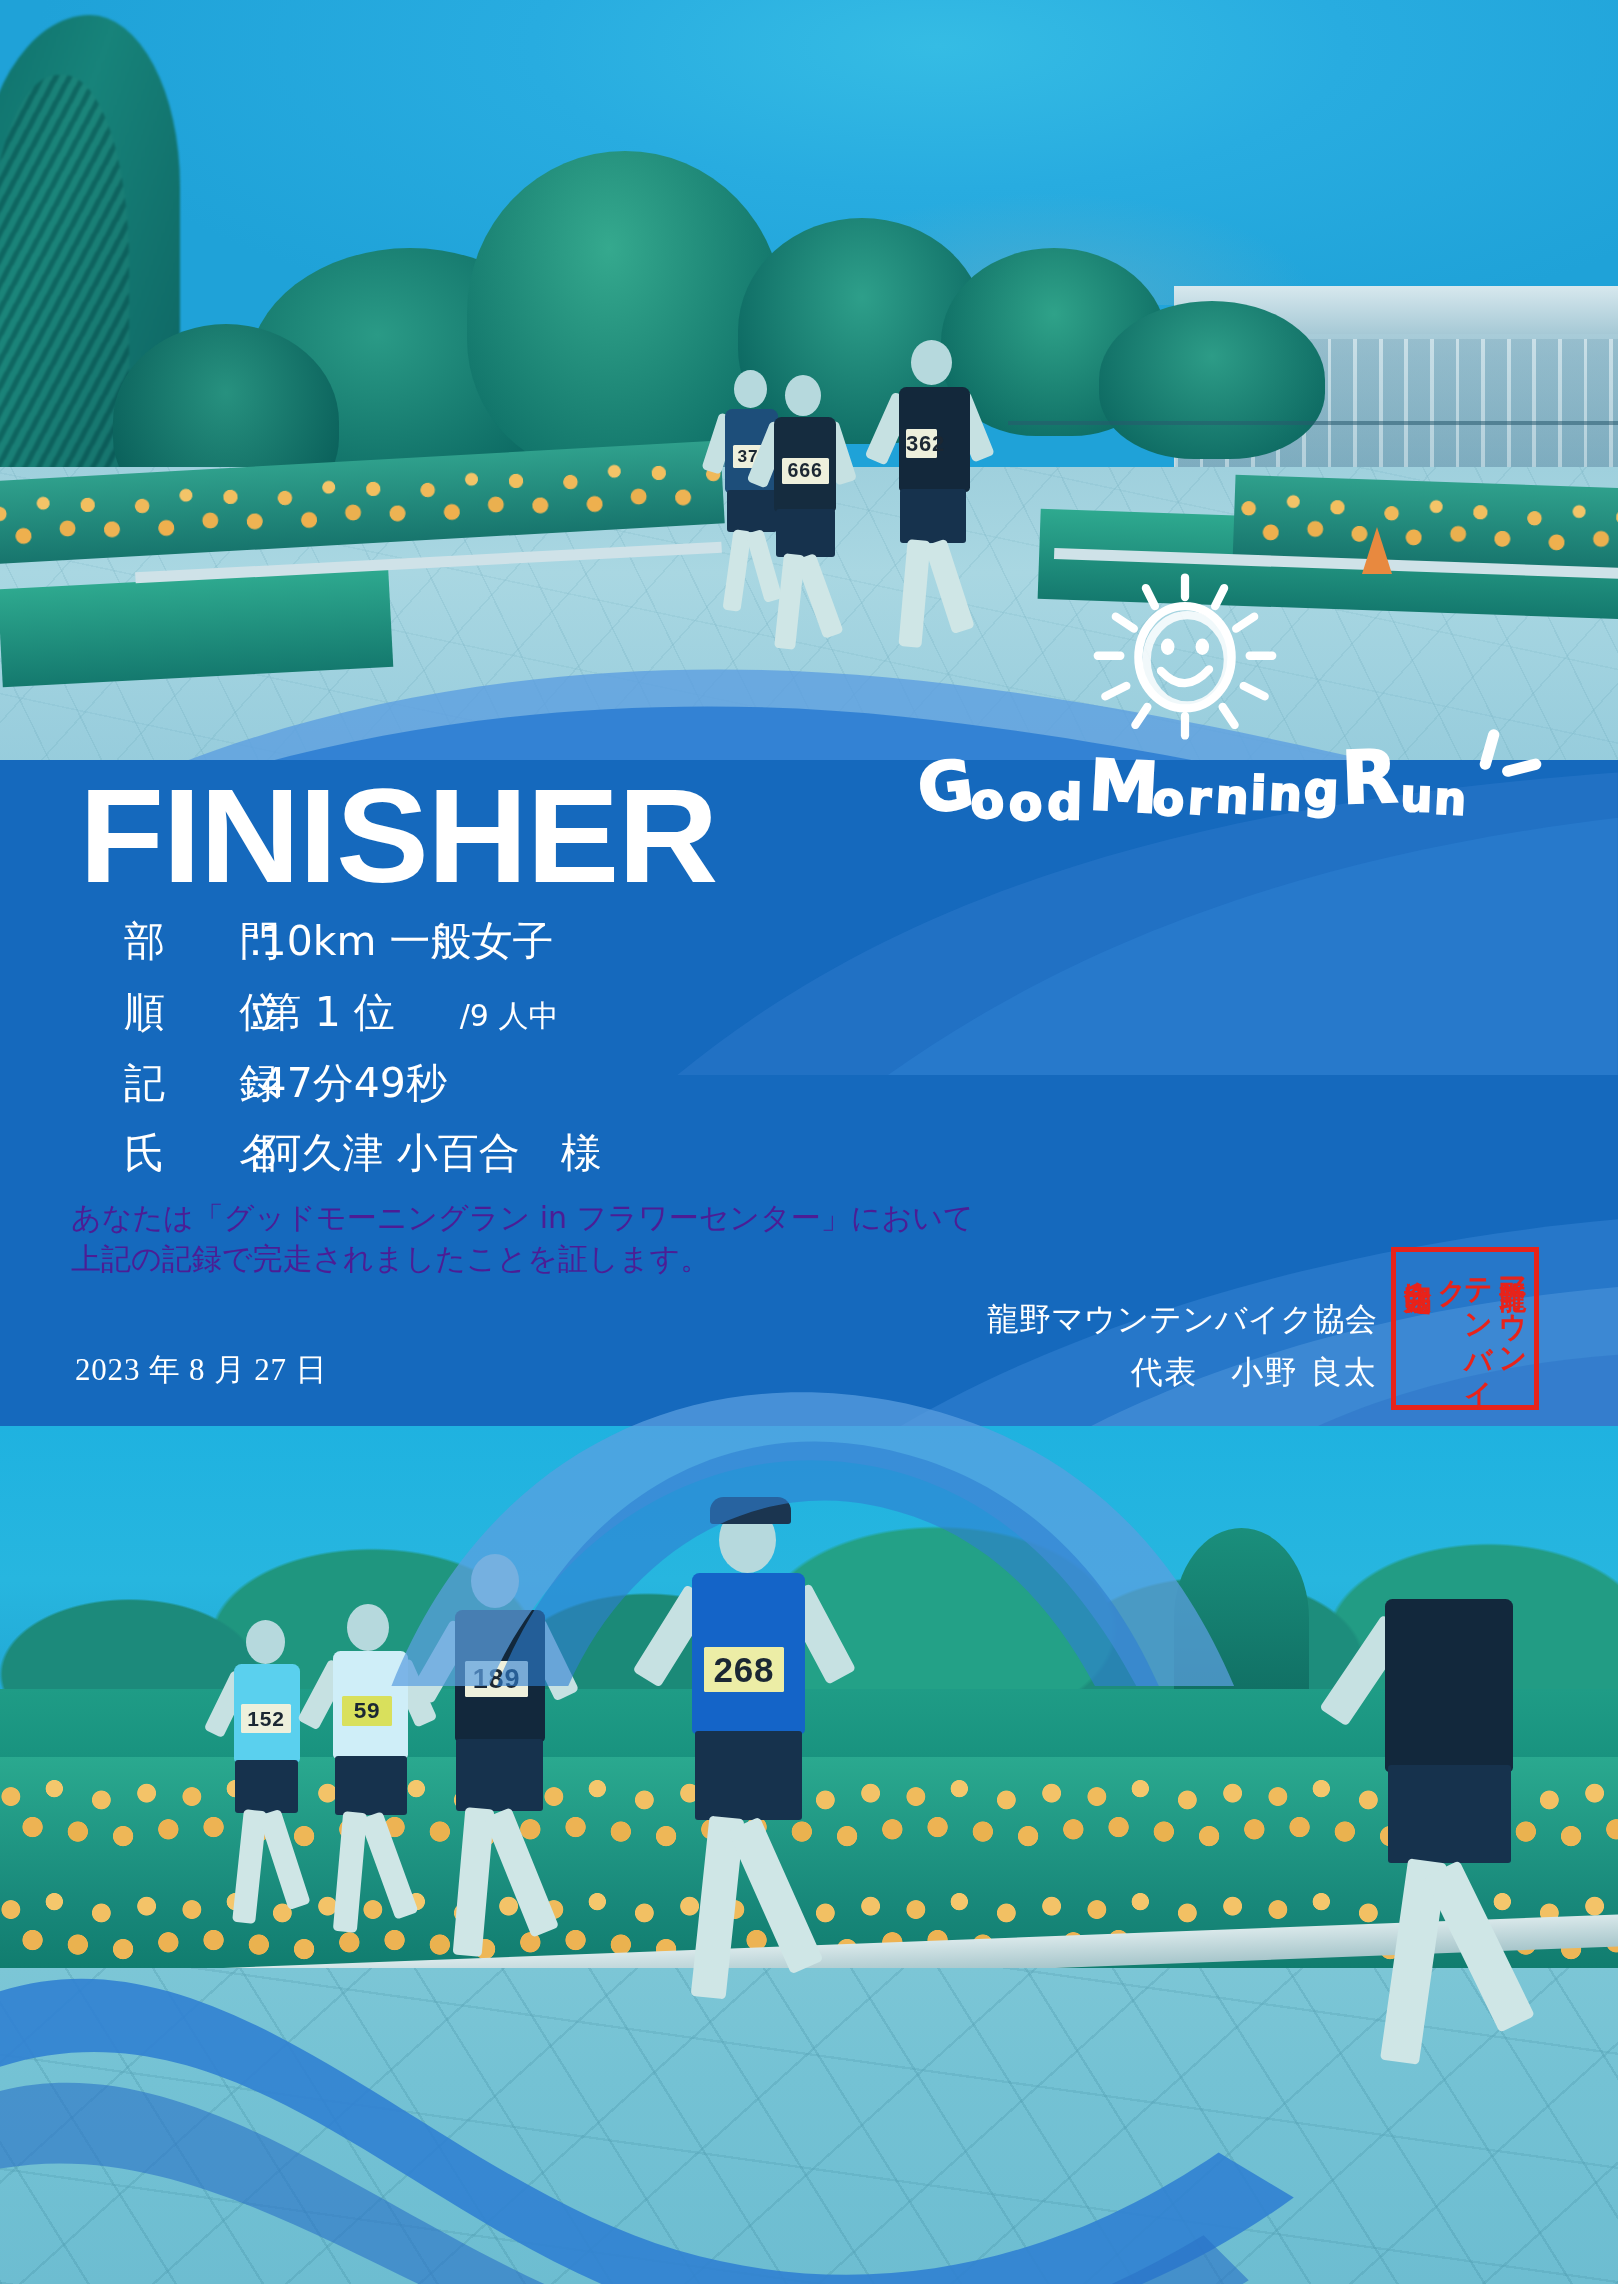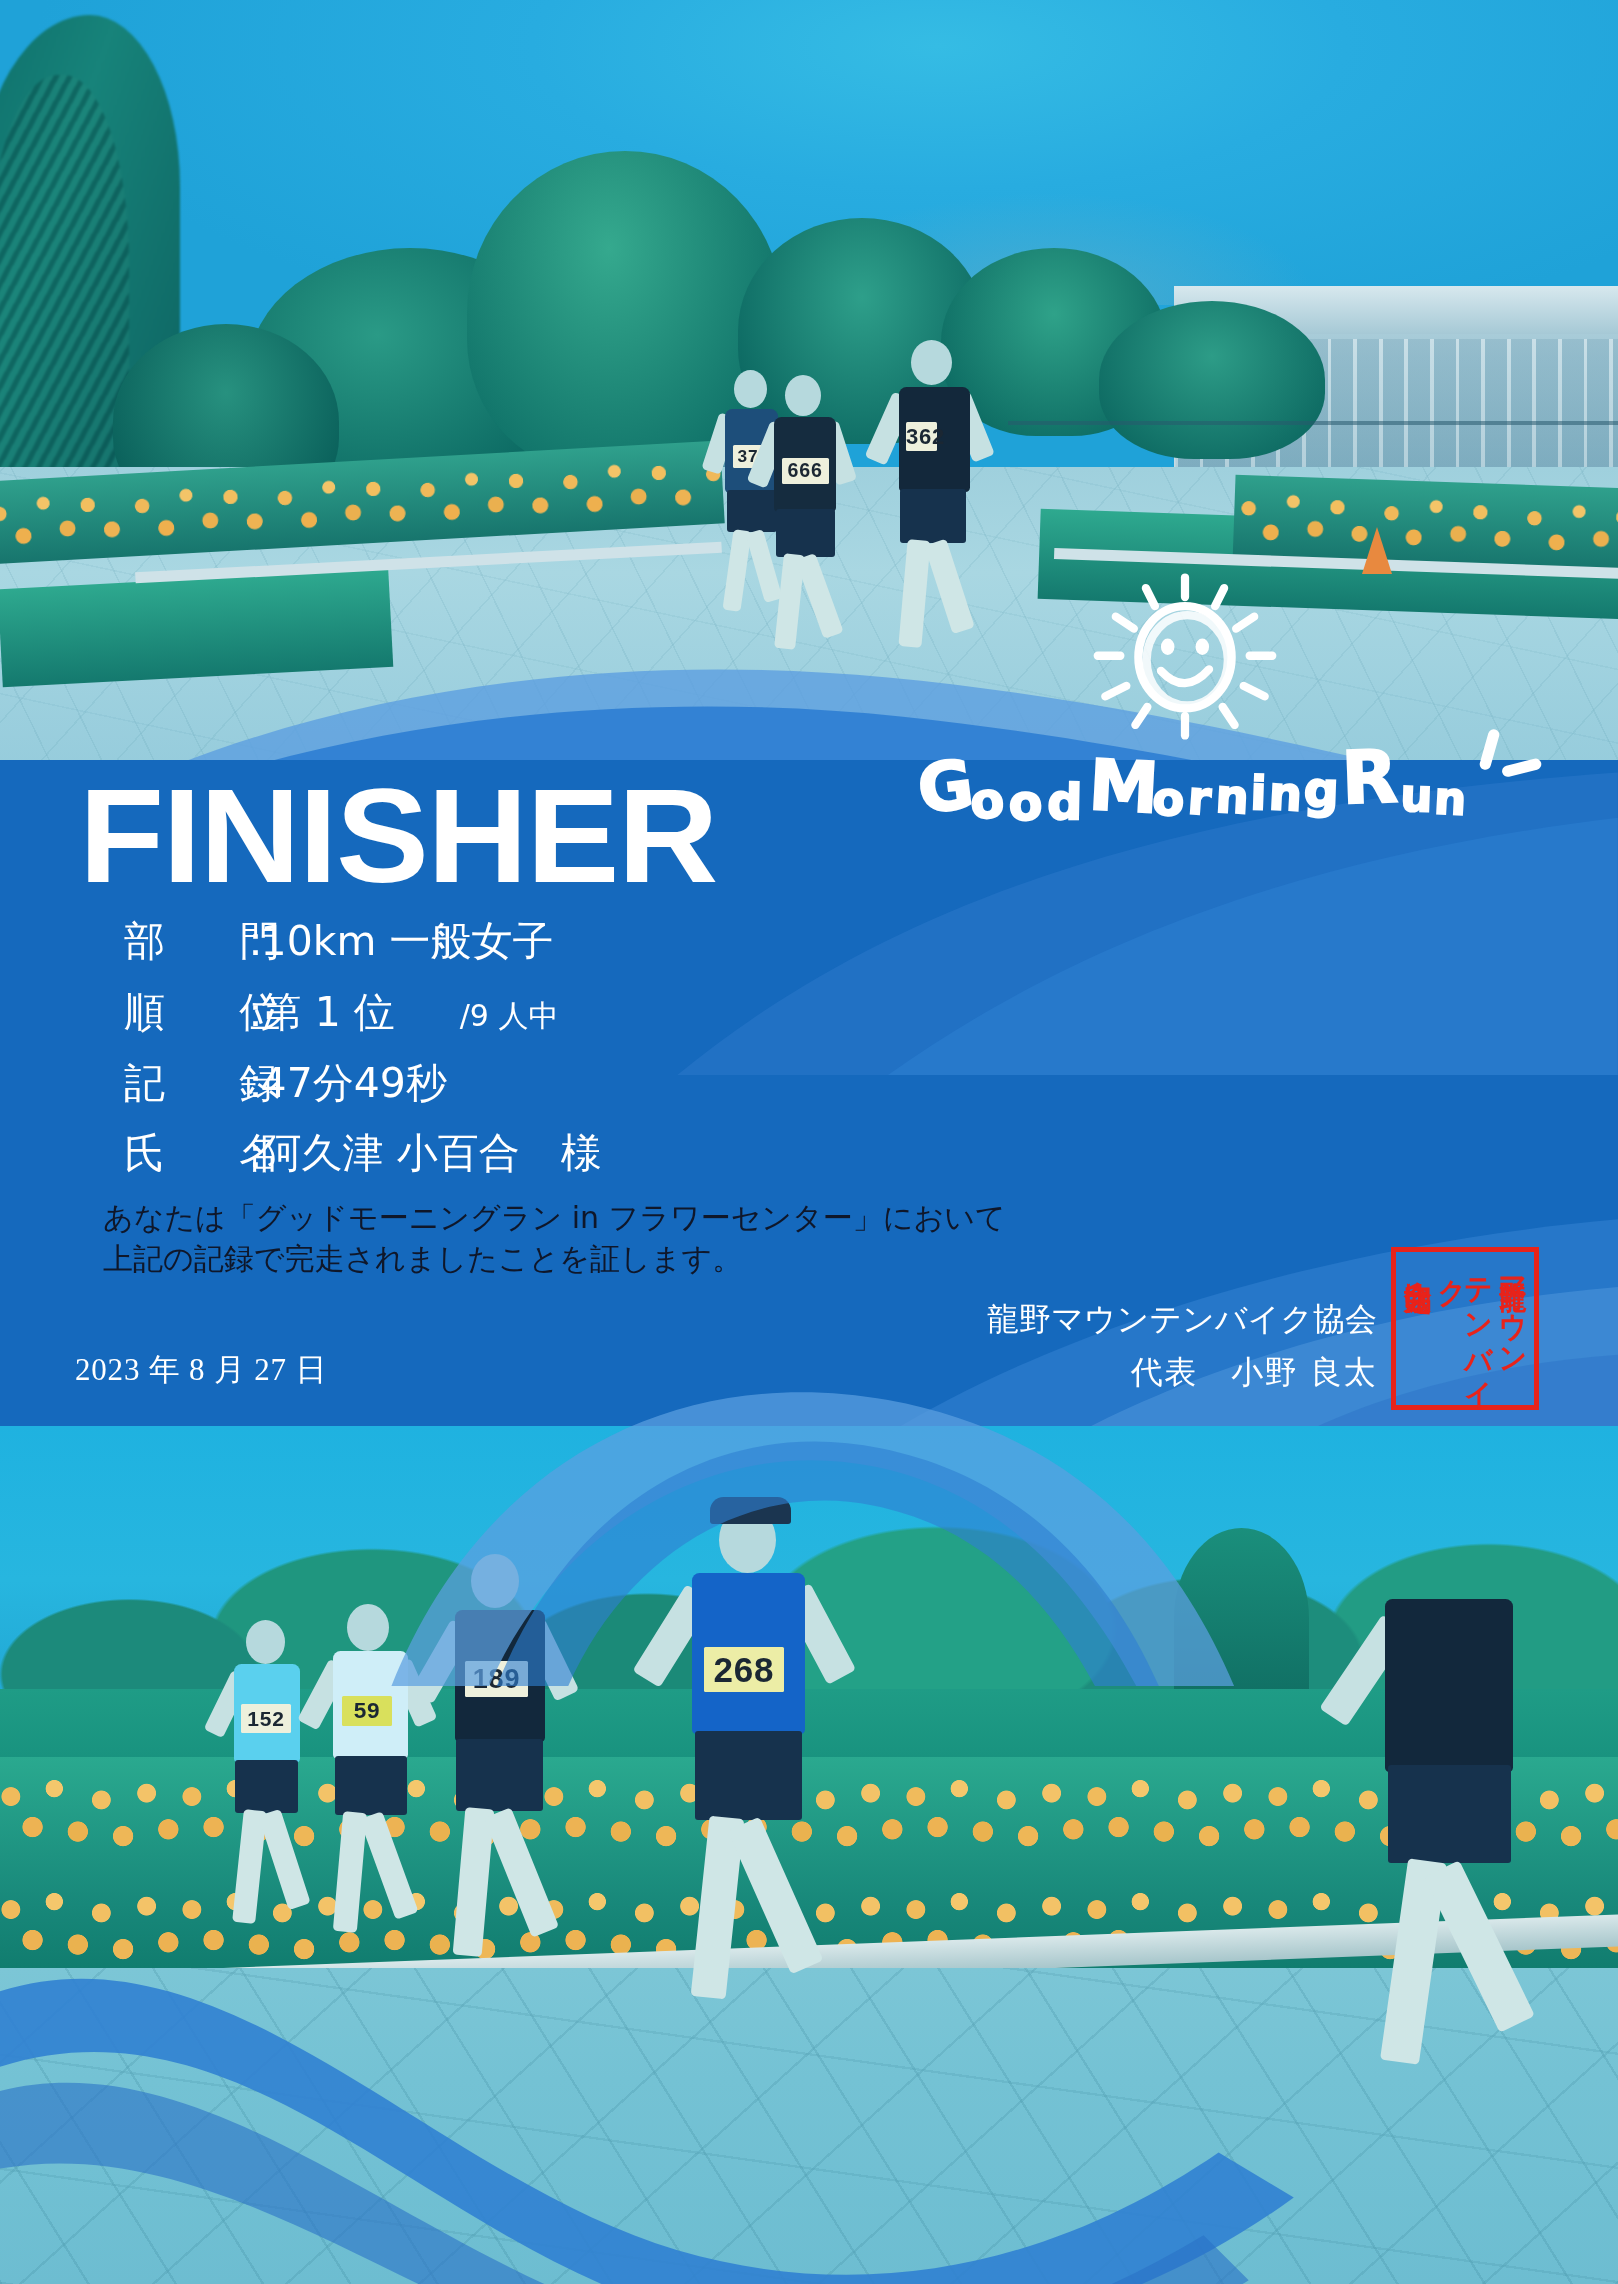--- a/index.html
+++ b/index.html
@@ -138,22 +138,22 @@
     font-size:134px;line-height:1;font-weight:700;color:#ffffff;
     letter-spacing:-1.5px;
     transform:scaleX(1.04);transform-origin:left center;
     font-family:"Liberation Sans","DejaVu Sans",sans-serif;
   }
   .info-row{position:absolute;color:#fff;white-space:nowrap;
     font-family:"DejaVu Sans","Liberation Sans",sans-serif;font-size:41px;line-height:1;}
   .info-label{display:inline-block;width:111px;letter-spacing:16.6px;}
   .info-colon{display:inline-block;width:25.6px;}
   .sub-count{font-size:30px;margin-left:65px;}
-  #cert-line{position:absolute;left:71px;top:1197px;color:#0f172a;
-    font-family:"DejaVu Sans","Liberation Sans",sans-serif;font-size:30px;line-height:1.38;white-space:pre-line;margin-left:32px;}
+  #cert-line{position:absolute;left:71px;top:1197px;color:#4c1d95;
+    font-family:"DejaVu Sans","Liberation Sans",sans-serif;font-size:30px;line-height:1.38;white-space:pre-line;}
   #cert-date{position:absolute;left:75px;top:1349px;color:#fff;
     font-family:Liberation Serif, serif;font-size:31px;letter-spacing:0.8px;}
   #org-name{position:absolute;left:956px;top:1298px;width:421px;text-align:right;color:#fff;
     font-family:"DejaVu Sans","Liberation Sans",sans-serif;font-size:32px;}
   #org-rep{position:absolute;left:956px;top:1351px;width:421px;text-align:right;color:#fff;
     font-family:"DejaVu Sans","Liberation Sans",sans-serif;font-size:32px;letter-spacing:1.5px;}
 
   
   #seal{position:absolute;left:1391px;top:1247px;width:148px;height:163px;
     border:5.3px solid #e8231a;box-sizing:border-box;
@@ -218,21 +218,21 @@
       <div class="r-short" style="left:10.5px;top:134px;width:59px;height:48px;"></div>
       <div class="r-leg" style="left:13.5px;top:179px;width:21px;height:95px;transform:rotate(6deg);"></div>
       <div class="r-leg" style="left:44px;top:179px;width:21px;height:84px;transform:rotate(-20deg);"></div>
     </div>
 
     <div class="runner" style="left:888px;top:340px;">
       <div class="r-head" style="left:22.6px;top:0;width:41px;height:45px;"></div>
       <div class="r-arm" style="left:-10.5px;top:53px;width:22.6px;height:71px;transform:rotate(24deg);"></div>
       <div class="r-arm" style="left:72px;top:53px;width:22.6px;height:68px;transform:rotate(-22deg);"></div>
       <div class="r-body" style="left:10.5px;top:47px;width:71px;height:105px;background:#13283b;"></div>
-      <div class="bib" style="left:18px;top:82px;width:31px;height:29px;font-size:22px;line-height:29px;">362</div>
+      <div class="bib" style="left:18px;top:89px;width:31px;height:29px;font-size:22px;line-height:29px;">362</div>
       <div class="r-short" style="left:12px;top:149px;width:66px;height:54px;"></div>
       <div class="r-leg" style="left:15px;top:200px;width:22.6px;height:107px;transform:rotate(5deg);"></div>
       <div class="r-leg" style="left:50px;top:200px;width:22.6px;height:93px;transform:rotate(-18deg);"></div>
     </div>
   </div>
 
   <svg class="wave-svg" style="top:625px;" width="1618" height="248" viewBox="0 0 2150 330">
     <path d="M0,300 C330,100 760,30 1180,70 C1560,106 1880,200 2150,252 L2150,330 L0,330 Z" fill="#5c9fe0" opacity="0.80"></path>
     <path d="M0,318 C340,140 780,78 1200,122 C1580,162 1890,250 2150,296 L2150,330 L0,330 Z" fill="#2f7fd2" opacity="0.92"></path>
   </svg>

